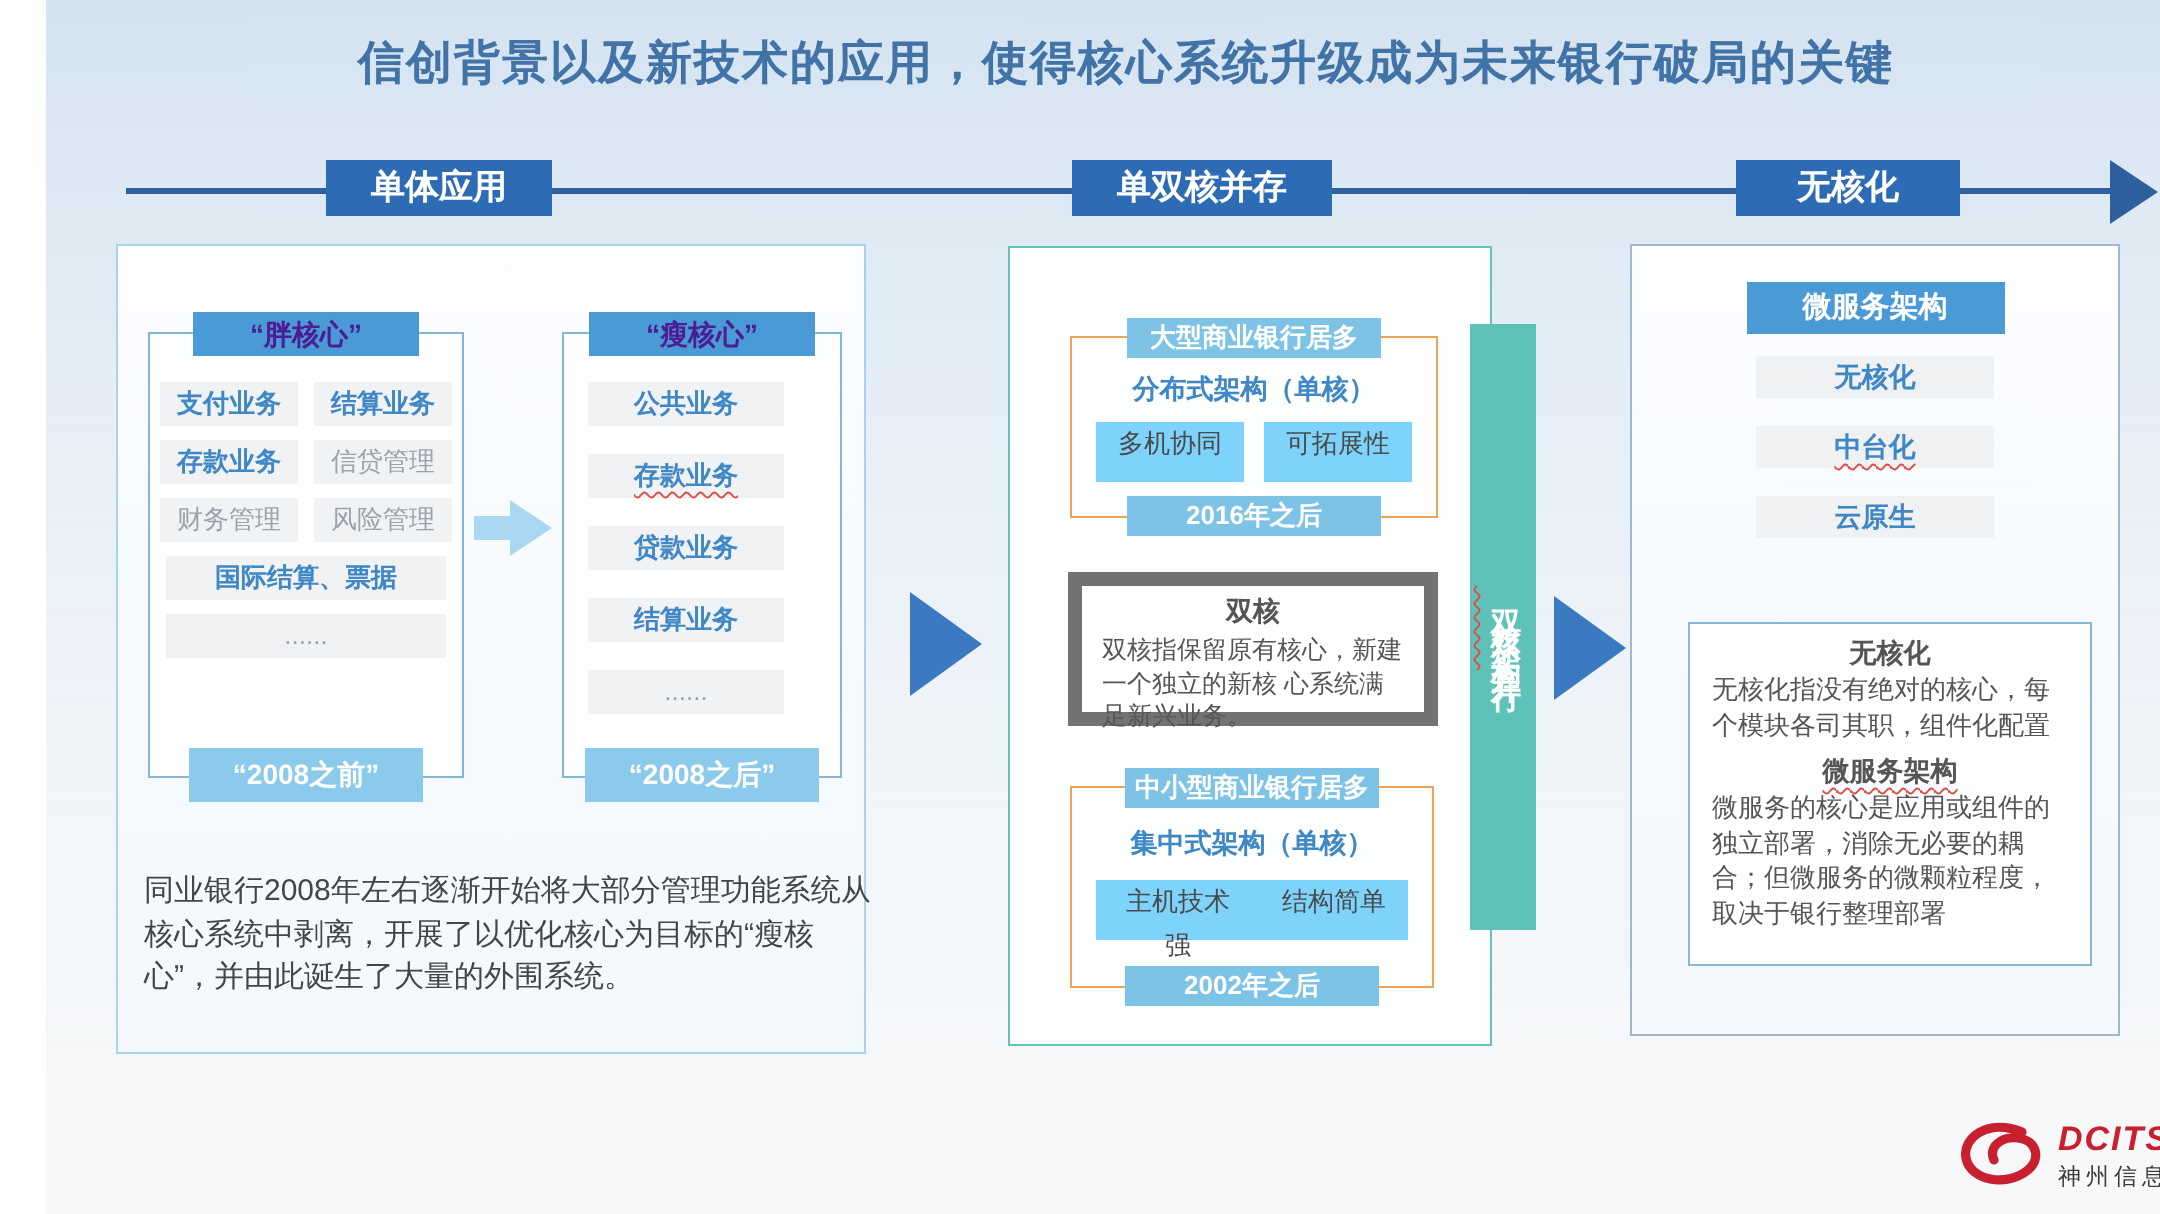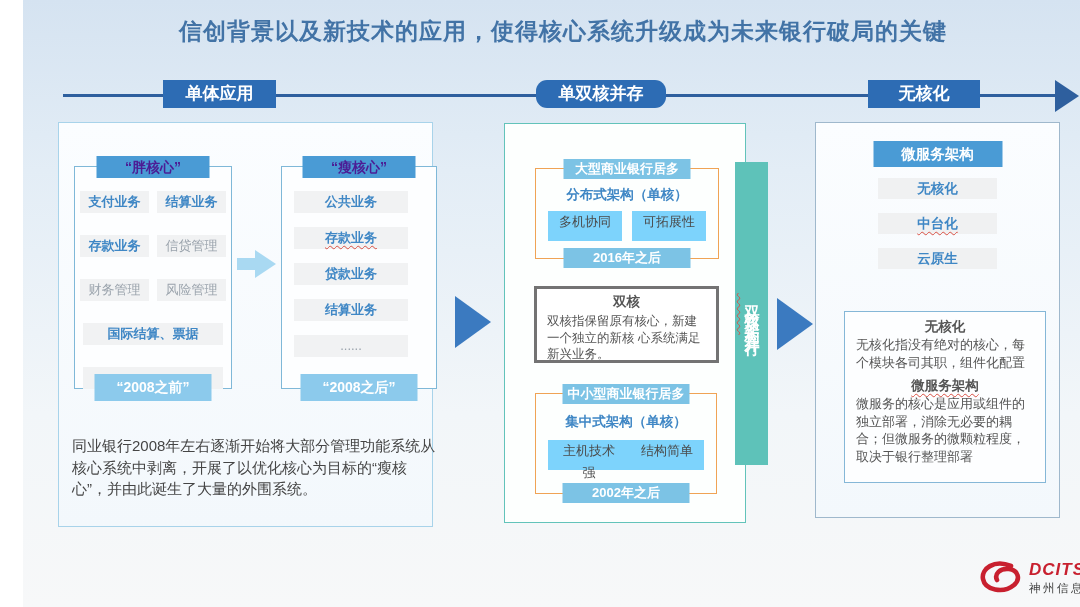--- a/index.html
+++ b/index.html
@@ -15,39 +15,39 @@
     text-align:center; font-size:23px; font-weight:bold; color:#4273a6;
     letter-spacing:1px;
   }
   
   .tl-line { position:absolute; left:40px; top:94px; width:1000px; height:3px; background:#2e5f9e; }
   .tl-arrowhead { position:absolute; left:1032px; top:80px; width:0; height:0;
     border-top:16px solid transparent; border-bottom:16px solid transparent; border-left:24px solid #2e5f9e; }
   .tl-label { position:absolute; top:80px; height:28px; line-height:28px; background:#2d6cb4;
     color:#fff; font-size:17px; font-weight:bold; text-align:center; }
   .tl-0 { left:140px; width:113px; }
-  .tl-1 { left:513px; width:130px;border-radius:11px; }
+  .tl-1 { left:513px; width:130px; }
   .tl-2 { left:845px; width:112px; }
   
   .panel { position:absolute; background:linear-gradient(180deg,#fbfdff,#f3f8fc); }
   .panel-left  { left:35px;  top:122px; width:375px; height:405px; border:1px solid #a8d3ea; }
   .panel-mid   { left:481px; top:123px; width:242px; height:400px; border:1px solid #62c3ba; background:#fdfffe; }
   .panel-right { left:792px; top:122px; width:245px; height:396px; border:1px solid #9fb8cc; }
   
   .subpanel { position:absolute; top:43px; height:223px; border:1px solid #7fb8d8; background:#fdfeff; }
   .sub-a { left:15px;  width:158px; }
-  .sub-b { left:222px; width:156px;text-decoration:underline; }
+  .sub-b { left:222px; width:140px;text-decoration:underline; }
   .sub-header { position:absolute; top:-11px; left:50%; transform:translateX(-50%);
     width:113px; height:22px; line-height:22px; background:#4a9bd5; color:#4c1d95;
     font-size:14px; font-weight:bold; text-align:center; }
   .sub-footer { position:absolute; bottom:-13px; left:50%; transform:translateX(-50%);
     width:117px; height:27px; line-height:27px; background:#8ccaec; color:#fff;
     font-size:14px; font-weight:bold; text-align:center; }
   .items-2col { position:absolute; top:24px; left:5px; right:5px;
-    display:grid; grid-template-columns:1fr 1fr; gap:22px 8px; }
+    display:grid; grid-template-columns:1fr 1fr; gap:7px 8px; }
   .items-1col { position:absolute; top:24px; left:12px; right:28px;
     display:grid; grid-template-columns:1fr; gap:14px; }
   .cell { height:22px; line-height:22px; background:#f1f2f3; text-align:center;
     font-size:13px; font-weight:bold; }
   .cell.full { grid-column:1 / -1; margin:0 3px; }
   .t-blue { color:#3f87c5; }
   .t-gray { color:#9aa3ac; font-weight:normal; }
   .wavy { text-decoration:underline; text-decoration-style:wavy;
     text-decoration-color:#d94f43; text-decoration-thickness:1px; text-underline-offset:3px; }
   .mini-arrow { position:absolute; left:178px; top:127px; display:flex; align-items:center; }
@@ -66,21 +66,21 @@
   .obox-header { top:-10px; }
   .obox-footer { bottom:-10px; }
   .arch { position:absolute; left:0; right:0; text-align:center; color:#3f87c5;
     font-size:13.5px; font-weight:bold; }
   .obox-1 .arch { top:17px; } .obox-2 .arch { top:19px; }
   .chips { position:absolute; left:12px; right:12px; display:flex; justify-content:space-between; }
   .obox-1 .chips { top:42px; } .obox-2 .chips { top:46px; }
   .chip { height:30px; line-height:22px; background:#7dd3fc; color:#4a4a4a;
     font-size:13px; text-align:center; padding:0 9px; min-width:74px; }
   .dkbox { position:absolute; left:29px; top:162px; width:185px; height:77px;
-    border:3px solid #737373; background:#fff; padding:4px 10px 0 10px; }
+    border:7px solid #737373; background:#fff; padding:4px 10px 0 10px; }
   .dkbox-title { text-align:center; font-size:13.5px; font-weight:bold; color:#555; }
   .dkbox-body { margin-top:2px; font-size:12.5px; line-height:16.5px; color:#555; }
   .teal-bar { position:absolute; left:712px; top:162px; width:33px; height:303px;
     background:#5ec2b9; display:flex; align-items:center; justify-content:center; }
   .teal-bar span { writing-mode:vertical-rl; color:#fff; font-size:15px; font-weight:bold;
     letter-spacing:6px; }
   
   .rp-header { position:absolute; top:18px; left:50%; transform:translateX(-50%);
     width:129px; height:26px; line-height:26px; background:#4a9bd5; color:#fff;
     font-size:14.5px; font-weight:bold; text-align:center; }

